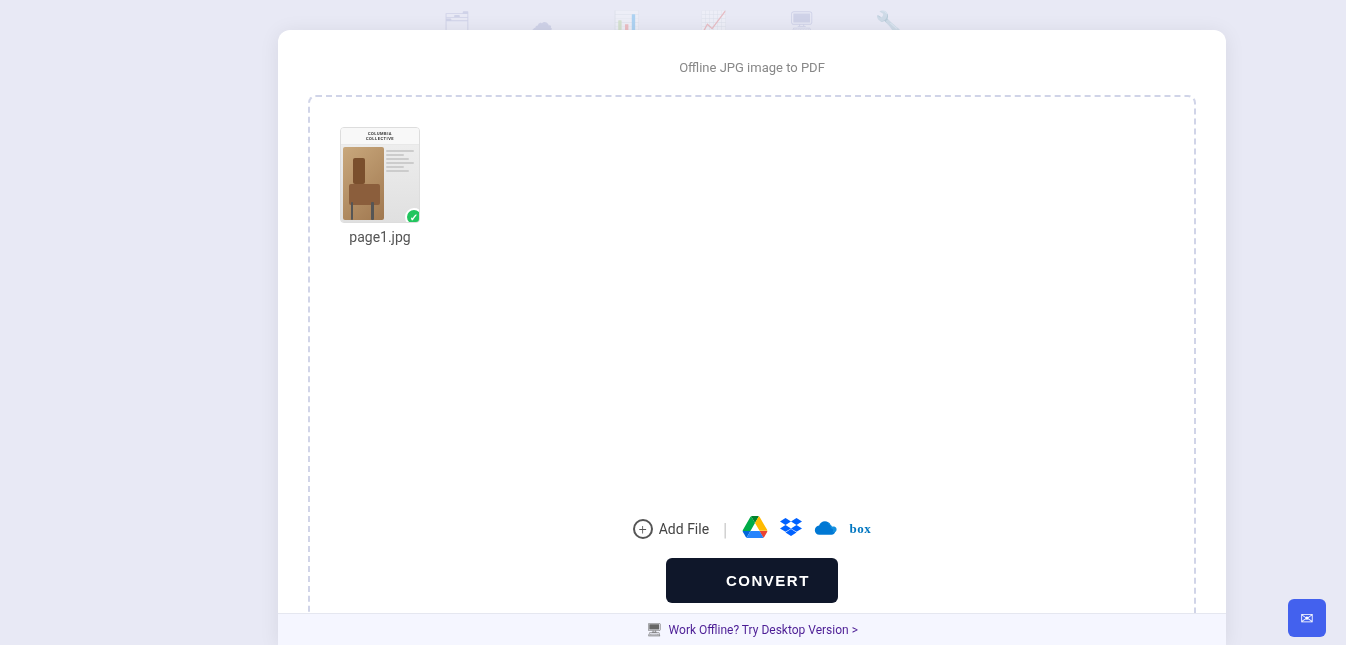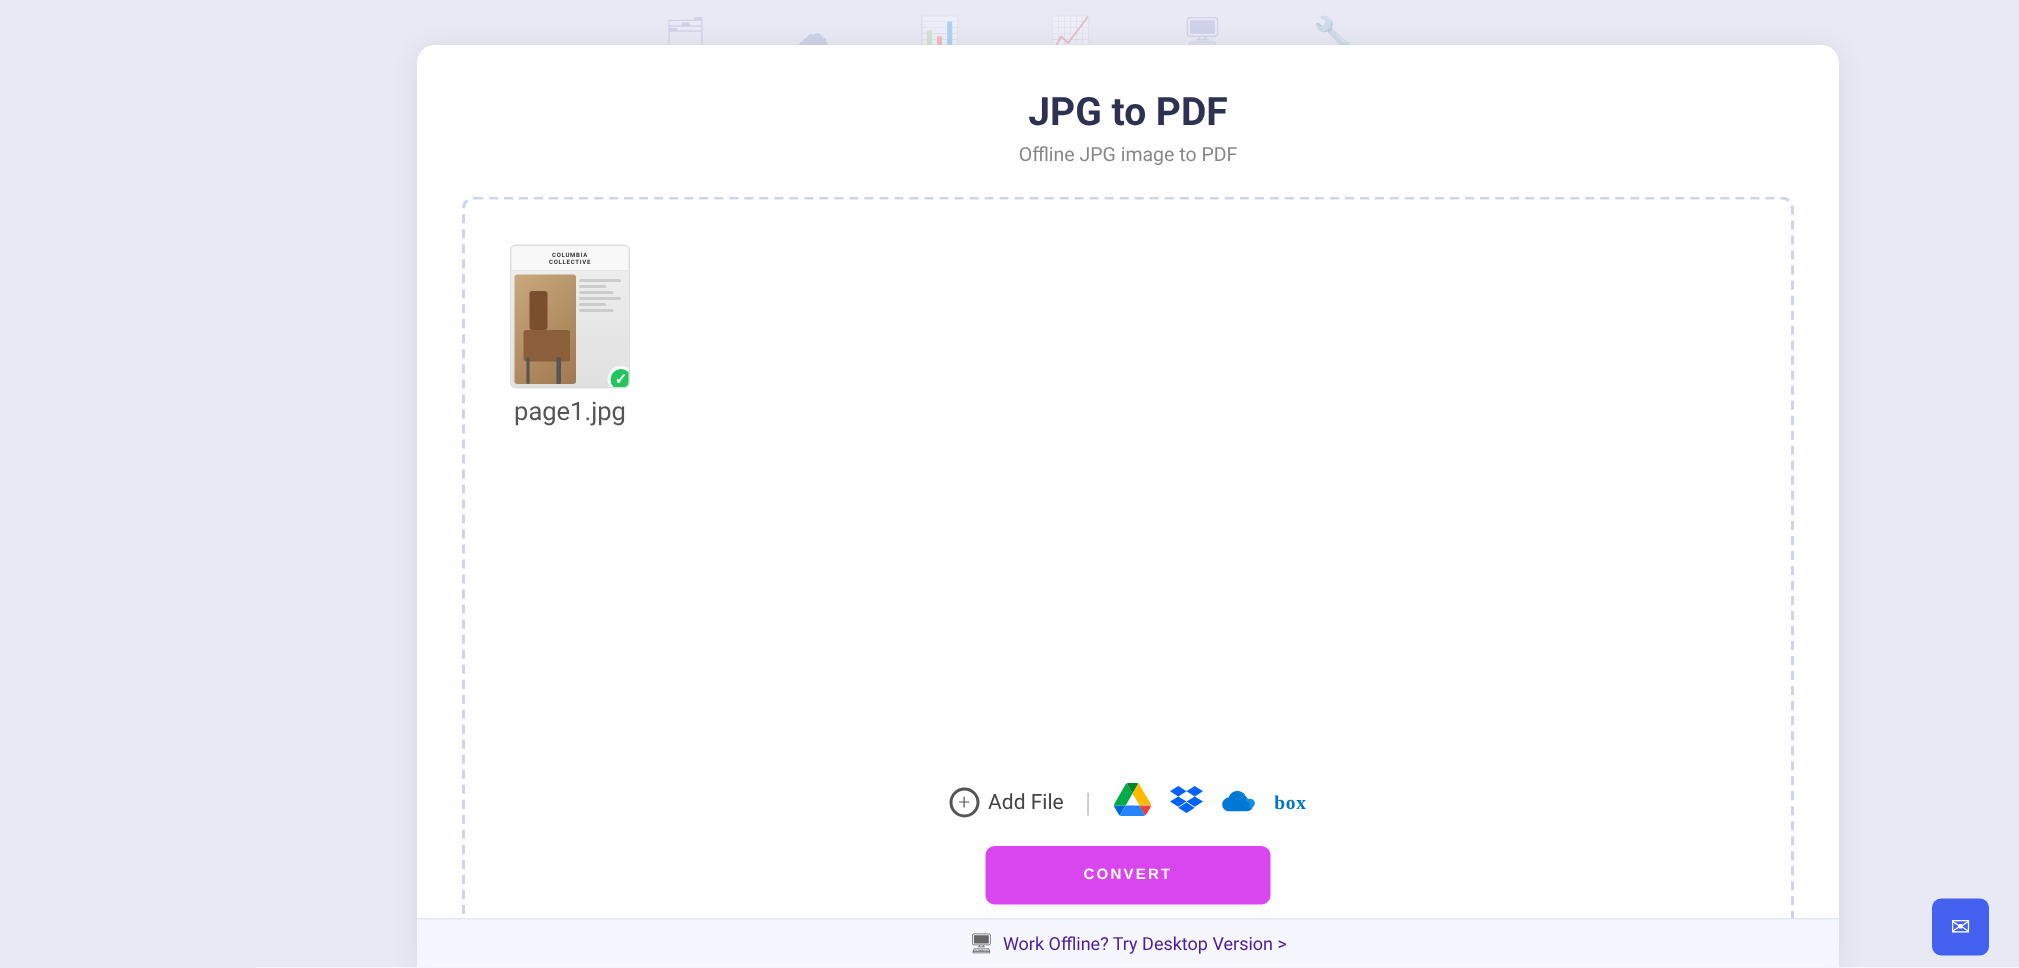--- a/index.html
+++ b/index.html
@@ -207,21 +207,21 @@
       display: flex;
       align-items: center;
       justify-content: center;
       color: white;
       font-size: 10px;
       font-weight: bold;
       border: 2px solid #fff;
     }
 
     .file-name {
-      font-size: 17px;
+      font-size: 14px;
       color: #555;
       margin-top: 6px;
       text-align: center;
       word-break: break-all;
     }
 
     
     .bottom-actions {
       display: flex;
       flex-direction: column;
@@ -279,30 +279,30 @@
       font-size: 13px;
       font-weight: bold;
       color: #0076c0;
       cursor: pointer;
       letter-spacing: 0.5px;
       font-family: Liberation Serif, serif;
     }
 
     
     .convert-btn {
-      background: #d946ef;
+      background: #0f172a;
       color: white;
       border: none;
       border-radius: 6px;
       padding: 14px 60px;
-      font-size: 10px;
+      font-size: 15px;
       font-weight: 700;
       letter-spacing: 1.5px;
       cursor: pointer;
-      width: 190px;
+      width: 172px;
     }
 
     
     .bottom-bar {
       position: absolute;
       bottom: 0;
       left: 278px;
       right: 120px;
       background: #f5f6ff;
       border-top: 1px solid #e5e7f0;
@@ -355,21 +355,20 @@
   <span class="bg-icon">🗂</span>
   <span class="bg-icon">☁</span>
   <span class="bg-icon">📊</span>
   <span class="bg-icon">📈</span>
   <span class="bg-icon">🖥</span>
   <span class="bg-icon">🔧</span>
 </div>
 
 <div class="main-container">
 
-  <h1 class="page-title">JPG to PDF</h1>
   <p class="page-subtitle">Offline JPG image to PDF</p>
 
   <div class="drop-zone">
 
     <div class="files-area">
 
       <div class="file-item">
         <div class="file-thumb">
           <div class="thumb-content">
             <div class="thumb-header">

